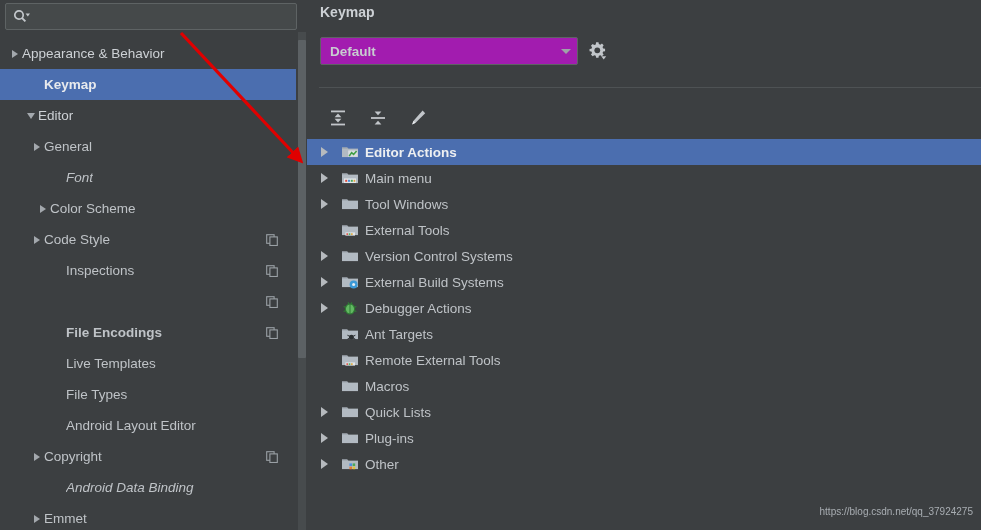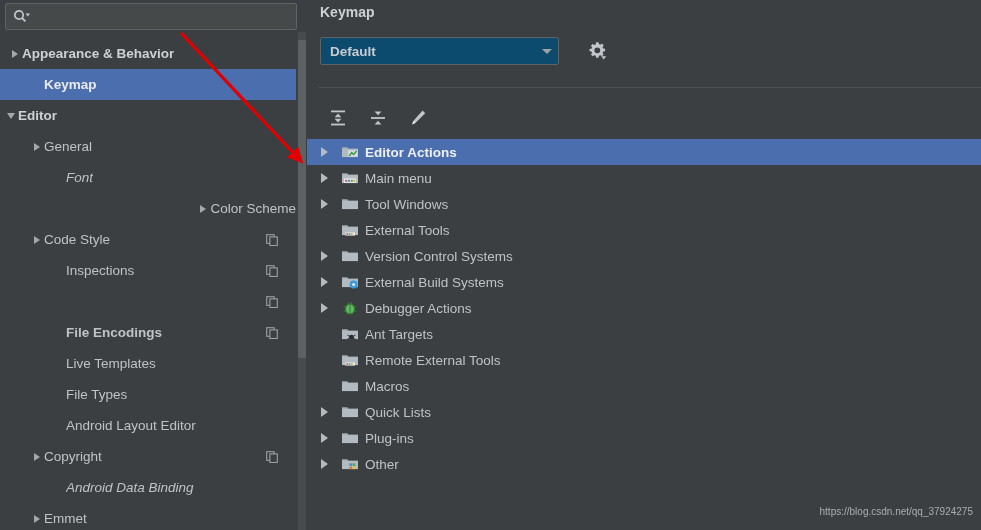--- a/index.html
+++ b/index.html
@@ -74,21 +74,21 @@
 
   .lrow {
     position: relative;
     height: 31px;
     display: flex;
     align-items: center;
     color: #bfc3c7;
     font-size: 13.5px;
     white-space: nowrap;
   }
-  .lrow.bold { font-weight: bold; color: #cdd1d5; }
+  .lrow.bold { font-weight: normal; color: #cdd1d5; }
   .lrow.sel { background: #4b6eaf; color: #e8eaed; font-weight: bold; }
 
   .twisty {
     width: 0; height: 0;
     border-left: 6px solid #a3a8ad;
     border-top: 4.5px solid transparent;
     border-bottom: 4.5px solid transparent;
     flex: 0 0 auto;
   }
   .twisty.open {
@@ -155,22 +155,22 @@
     position: absolute;
     left: 13px; top: 4px;
     color: #cdd1d5;
     font-size: 14px;
     font-weight: bold;
   }
 
   #keymap-select {
     position: absolute;
     left: 13px; top: 37px;
-    width: 239px; height: 28px;
-    background: #0c4a6e;
+    width: 258px; height: 28px;
+    background: #a21caf;
     border: 1px solid #5e6364;
     border-radius: 2px;
     display: flex;
     align-items: center;
   }
   #keymap-select-value {
     flex: 1;
     padding-left: 9px;
     color: #c8ccd0;
     font-size: 13.5px;
@@ -281,37 +281,37 @@
         <div class="lrow bold" style="padding-left: 8px;">
           <span class="twisty-slot">
             <span class="twisty"></span>
           </span>
           <span class="lbl">Appearance &amp; Behavior</span>
         </div>
         <div class="lrow bold sel" style="padding-left: 30px;">
           <span class="twisty-slot"></span>
           <span class="lbl">Keymap</span>
         </div>
-        <div class="lrow bold" style="padding-left: 4px;">
+        <div class="lrow bold" style="padding-left: 24px;">
           <span class="twisty-slot">
             <span class="twisty open"></span>
           </span>
           <span class="lbl">Editor</span>
         </div>
         <div class="lrow" style="padding-left: 30px;">
           <span class="twisty-slot">
             <span class="twisty"></span>
           </span>
           <span class="lbl">General</span>
         </div>
         <div class="lrow" style="padding-left: 52px; font-style: italic;">
           <span class="twisty-slot"></span>
           <span class="lbl">Font</span>
         </div>
-        <div class="lrow" style="padding-left: 28px; justify-content: flex-end;">
+        <div class="lrow" style="padding-left: 36px;">
           <span class="twisty-slot">
             <span class="twisty"></span>
           </span>
           <span class="lbl">Color Scheme</span>
         </div>
         <div class="lrow" style="padding-left: 30px;">
           <span class="twisty-slot">
             <span class="twisty"></span>
           </span>
           <span class="lbl">Code Style</span>

